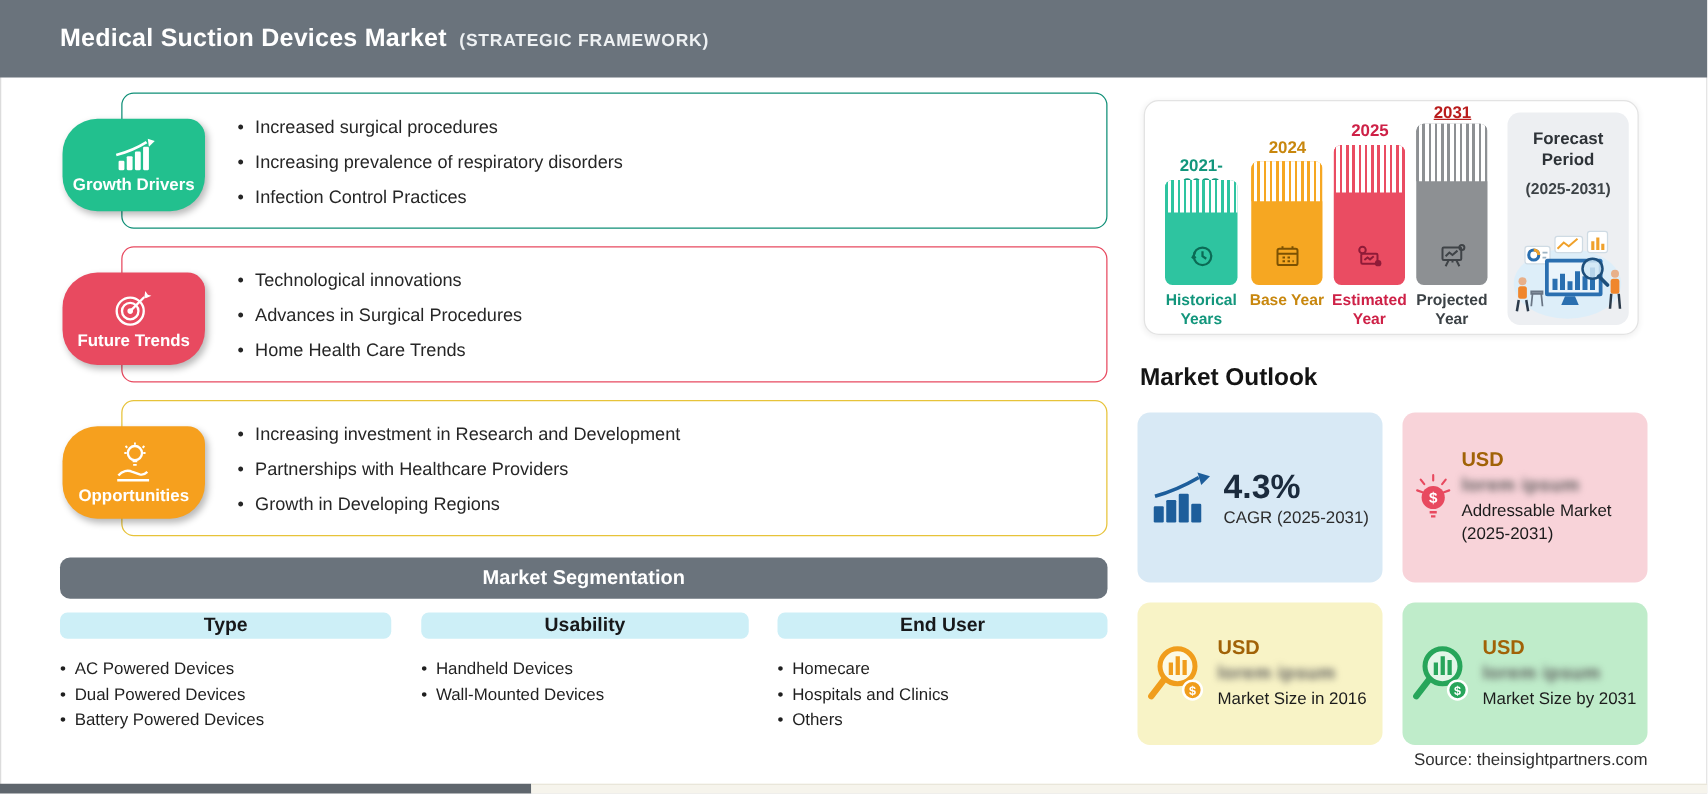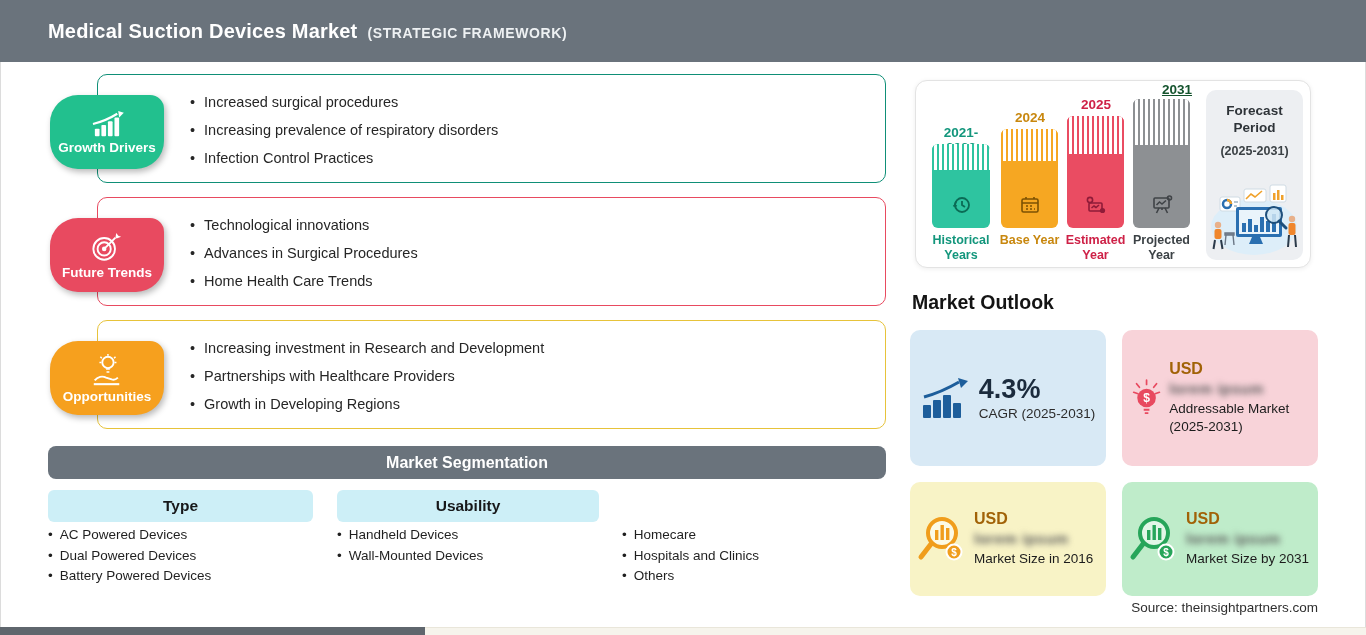--- a/index.html
+++ b/index.html
@@ -39,39 +39,39 @@
            box-shadow:2px 3px 6px rgba(0,0,0,.28); }
   .badge0 { top:95px;  background:#22c08e; }
   .badge1 { top:218px; background:#e84a60; }
   .badge2 { top:341px; background:#f6a01e; }
   .badge-label { font-size:13.5px; font-weight:bold; white-space:nowrap; }
 
   
   .seg-title { position:absolute; left:48px; top:446px; width:838px; height:33px; background:#6a737c;
                border-radius:8px; color:#fff; font-size:16px; font-weight:bold;
                display:flex; align-items:center; justify-content:center; }
-  .colh { position:absolute; top:490px; height:32px; background:#cdeff7; border-radius:6px;
+  .colh { position:absolute; top:490px; height:21px; background:#cdeff7; border-radius:6px;
           display:flex; align-items:center; justify-content:center; font-size:15.5px;
           font-weight:bold; color:#17181a; }
   .colh0 { left:48px;  width:265px; }
   .colh1 { left:337px; width:262px; }
   .colh2 { left:622px; width:264px; }
   .collist { position:absolute; top:525px; margin:0; padding:0; list-style:none; }
   .collist li { font-size:13.5px; color:#1f1f1f; line-height:20.5px; }
   .collist li::before { content:"•"; margin-right:7px; }
   .cl0 { left:48px; } .cl1 { left:337px; } .cl2 { left:622px; }
 
   
   .tpanel { position:absolute; left:915px; top:80px; width:396px; height:188px; background:#fff;
             border:1px solid #e3e3e3; border-radius:12px; box-shadow:0 1px 5px rgba(0,0,0,.07); }
   .tyear { position:absolute; font-weight:bold; font-size:13.5px; text-align:center; width:62px; }
   .ty0 { left:14px;  top:44px; color:#13967c; }
   .ty1 { left:83px;  top:29px; color:#c8870e; }
   .ty2 { left:149px; top:16px; color:#ce2147; }
-  .ty3 { left:230px; top:1px;  color:#14532d;text-decoration:underline; }
+  .ty3 { left:215px; top:1px;  color:#b91c1c;text-decoration:underline; }
   .tcol { position:absolute; border-radius:6px; }
   .tc0 { left:16px;  top:63px; width:58px; height:84px;  background:#2ec4a0; }
   .tc1 { left:85px;  top:48px; width:57px; height:99px;  background:#f6a722; }
   .tc2 { left:151px; top:35px; width:57px; height:112px; background:#ea4c62; }
   .tc3 { left:217px; top:18px; width:57px; height:129px; background:#8d9093; }
   .stripes { position:absolute; left:0; top:0; right:0; border-radius:6px 6px 0 0; }
   .st0 { height:26px; background:repeating-linear-gradient(90deg,#2ec4a0 0 2px,#fff 2px 5px); }
   .st1 { height:32px; background:repeating-linear-gradient(90deg,#f6a722 0 2px,#fff 2px 5px); }
   .st2 { height:38px; background:repeating-linear-gradient(90deg,#ea4c62 0 2px,#fff 2px 5px); }
   .st3 { height:46px; background:repeating-linear-gradient(90deg,#8d9093 0 2px,#fff 2px 5px); }
@@ -176,20 +176,21 @@
       <path d="M21 1v2M13 4l1.5 1.5M29 4l-1.5 1.5M12 10h2M28 10h2" stroke="#fff" stroke-width="1.6"></path>
       <path d="M7 29c3-4 8-5 12-3l6 2c2 .6 4.5 0 6.5-2" stroke="#fff" stroke-width="2" fill="none"></path>
       <path d="M6 33h27" stroke="#fff" stroke-width="2.2"></path>
     </svg>
     <span class="badge-label">Opportunities</span>
   </div>
 
   <div class="seg-title">Market Segmentation</div>
   <div class="colh colh0">Type</div>
   <div class="colh colh1">Usability</div>
+  <div class="colh colh2">End User</div>
   <ul class="collist cl0">
     <li>AC Powered Devices</li>
     <li>Dual Powered Devices</li>
     <li>Battery Powered Devices</li>
   </ul>
   <ul class="collist cl1">
     <li>Handheld Devices</li>
     <li>Wall-Mounted Devices</li>
   </ul>
   <ul class="collist cl2">

